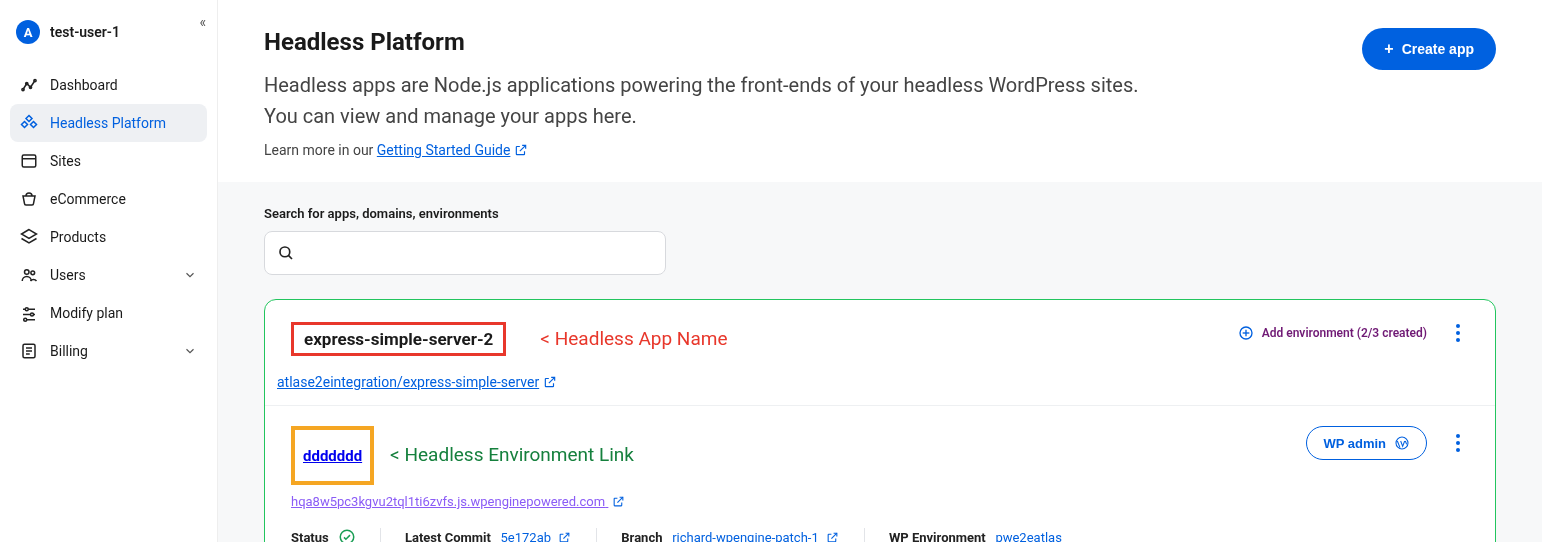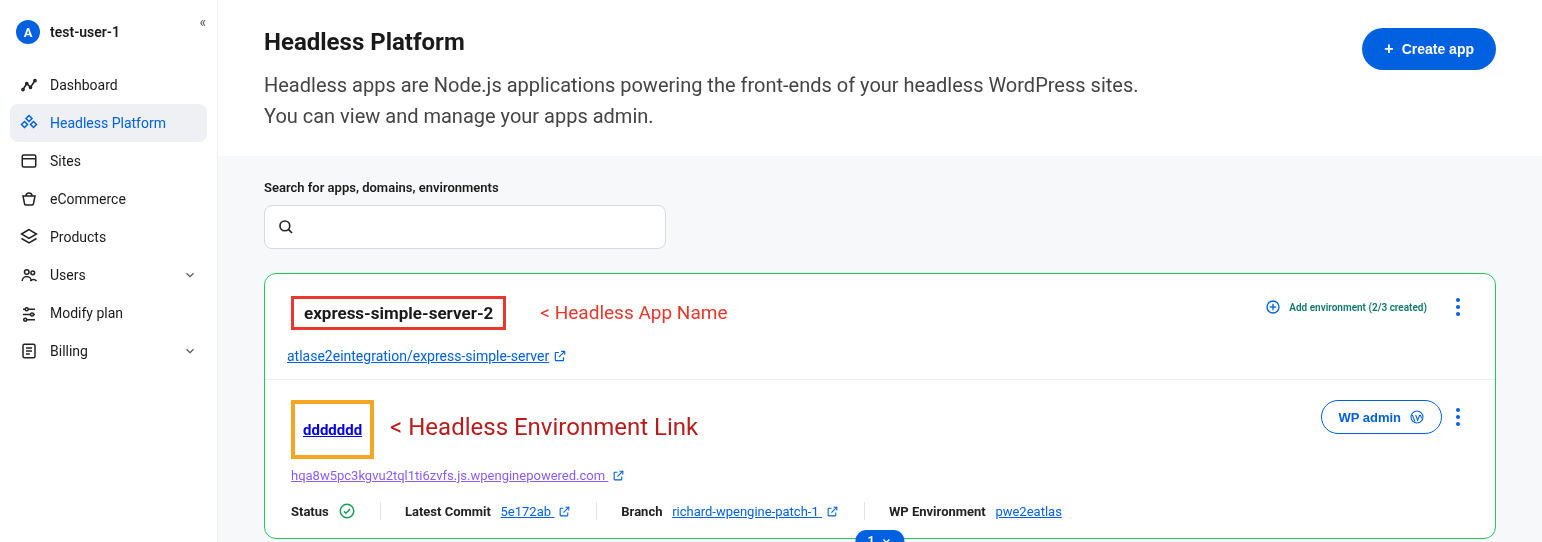--- a/index.html
+++ b/index.html
@@ -24,31 +24,31 @@
 .create-btn .plus { font-size:16px; font-weight:700;}
 .content { padding:24px 46px; overflow:auto;}
 .search-label { font-size:13px; font-weight:600; margin-bottom:10px;}
 .search-box { width:402px; height:44px; background:#fff; border:1px solid #d7d9dd; border-radius:8px; display:flex; align-items:center; padding:0 12px; gap:10px;}
 .search-box input { border:none; outline:none; font-size:14px; flex:1;}
 .card { background:#fff; border:1px solid #22c55e; border-radius:12px; margin-top:24px; padding:0; position:relative;}
 .card-head { padding:22px 26px 10px 26px; display:flex; align-items:flex-start; justify-content:space-between;}
 .app-name-box { border:3px solid #e8372b; padding:4px 10px; display:inline-block;}
 .app-name { font-size:17px; font-weight:700;}
 .annot { color:#e8372b; font-size:19px; margin-left:30px; font-weight:400;}
-.repo-link { color:#0060df; font-size:14px; display:inline-flex; align-items:center; margin:8px 0 0 22px;}
+.repo-link { color:#0060df; font-size:14px; display:inline-flex; align-items:center; margin:8px 0 0 12px;}
 .head-right { display:flex; align-items:center; gap:20px;}
-.add-env { color:#0f766e; font-size:10px; font-weight:600; display:flex; align-items:center; gap:8px; cursor:pointer;}
+.add-env { color:#701a75; font-size:12px; font-weight:600; display:flex; align-items:center; gap:8px; cursor:pointer;}
 .kebab { width:22px; height:22px; display:flex; flex-direction:column; align-items:center; justify-content:center; gap:3px; cursor:pointer;}
 .kebab span { width:4px; height:4px; border-radius:50%; background:#0060df;}
 .env-block { border-top:1px solid #eef0f2; padding:20px 26px 18px 26px;}
 .env-top { display:flex; align-items:flex-start; justify-content:space-between;}
 .env-name-box { border:4px solid #f5a623; padding:16px 8px; display:inline-block;}
 .env-name { font-size:15px; font-weight:700; text-decoration:underline;}
-.annot2 { color:#b91c1c; font-size:24px; margin-left:12px;}
-.env-right { display:flex; align-items:center; gap:5px;justify-content:space-between;}
+.annot2 { color:#15803d; font-size:19px; margin-left:12px;}
+.env-right { display:flex; align-items:center; gap:20px;justify-content:space-between;}
 .wp-admin { border:1.5px solid #0060df; color:#0060df; border-radius:999px; padding:8px 16px; font-size:13px; font-weight:600; display:flex; align-items:center; gap:8px; cursor:pointer; background:#fff;}
 .url-line { margin-top:6px;}
 .url-line a { color:#8b5cf6; text-decoration:underline; font-size:13px;}
 .meta-row { display:flex; gap:24px; align-items:center; margin-top:18px; font-size:13px; color:#222;}
 .meta-row .sep { width:1px; height:18px; background:#e2e4e8;}
 .meta-row a { color:#0060df; text-decoration:underline;}
 .status-ok { display:inline-flex; width:18px; height:18px; margin-left:6px; vertical-align:-4px;}
 .pager { position:absolute; bottom:-14px; left:50%; transform:translateX(-50%); background:#0061e0; color:#fff; border-radius:999px; padding:3px 12px 4px 12px; font-size:12.5px; font-weight:600; display:flex; align-items:center; gap:6px; cursor:pointer;}
 svg { display:block;}
 </style>
@@ -163,21 +163,31 @@
         </svg>
     </span>
   </div>
 </aside>
 
 <main class="main">
   <div class="header-band">
     <div class="header-left">
       <h1>Headless Platform</h1>
       <p>Headless apps are Node.js applications powering the front-ends of your headless WordPress sites.</p>
-      <p>You can view and manage your apps admin.</p>
+      <p>You can view and manage your apps here.</p>
+      <div class="learn">
+        <span>Learn more in our </span>
+        <a href="#"><span>Getting Started Guide</span><span class="ext-icon">
+              <svg viewBox="0 0 24 24" width="14" height="14" fill="none" stroke="#0060df" stroke-width="2">
+                <path d="M14 4 h6 v6"></path>
+                <path d="M20 4 L10 14"></path>
+                <path d="M18 14 v5 a1 1 0 0 1 -1 1 h-12 a1 1 0 0 1 -1 -1 v-12 a1 1 0 0 1 1 -1 h5"></path>
+              </svg>
+            </span></a>
+      </div>
     </div>
     <button class="create-btn">
       <span class="plus">+</span>
       <span>Create app</span>
     </button>
   </div>
 
   <div class="content">
     <div class="search-label">Search for apps, domains, environments</div>
     <div class="search-box">

